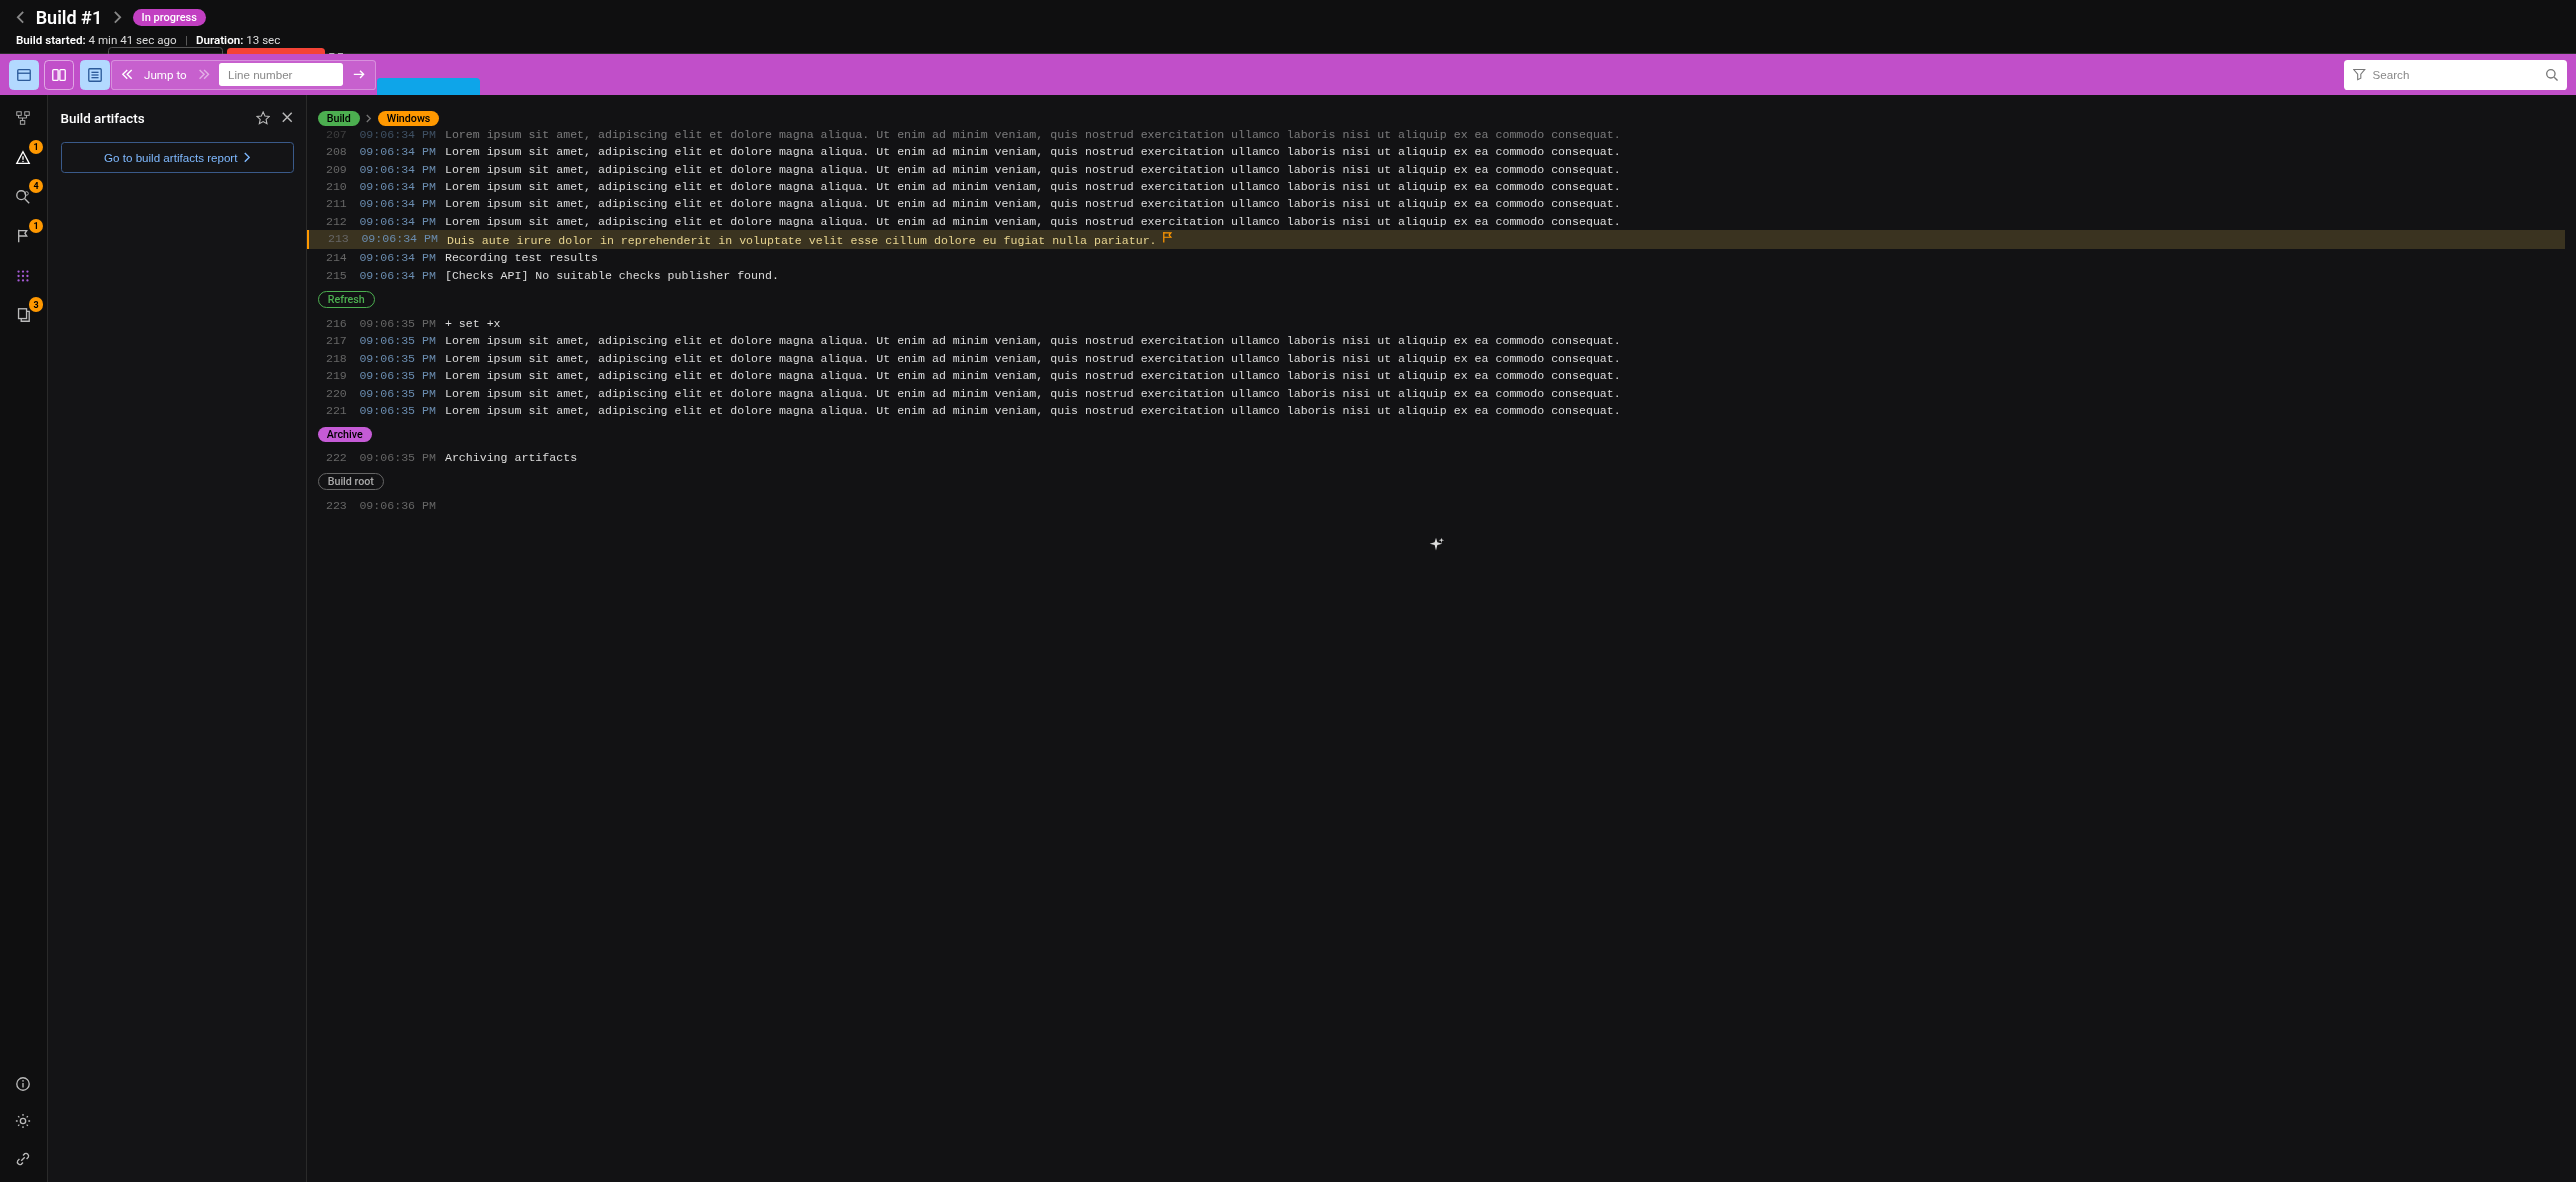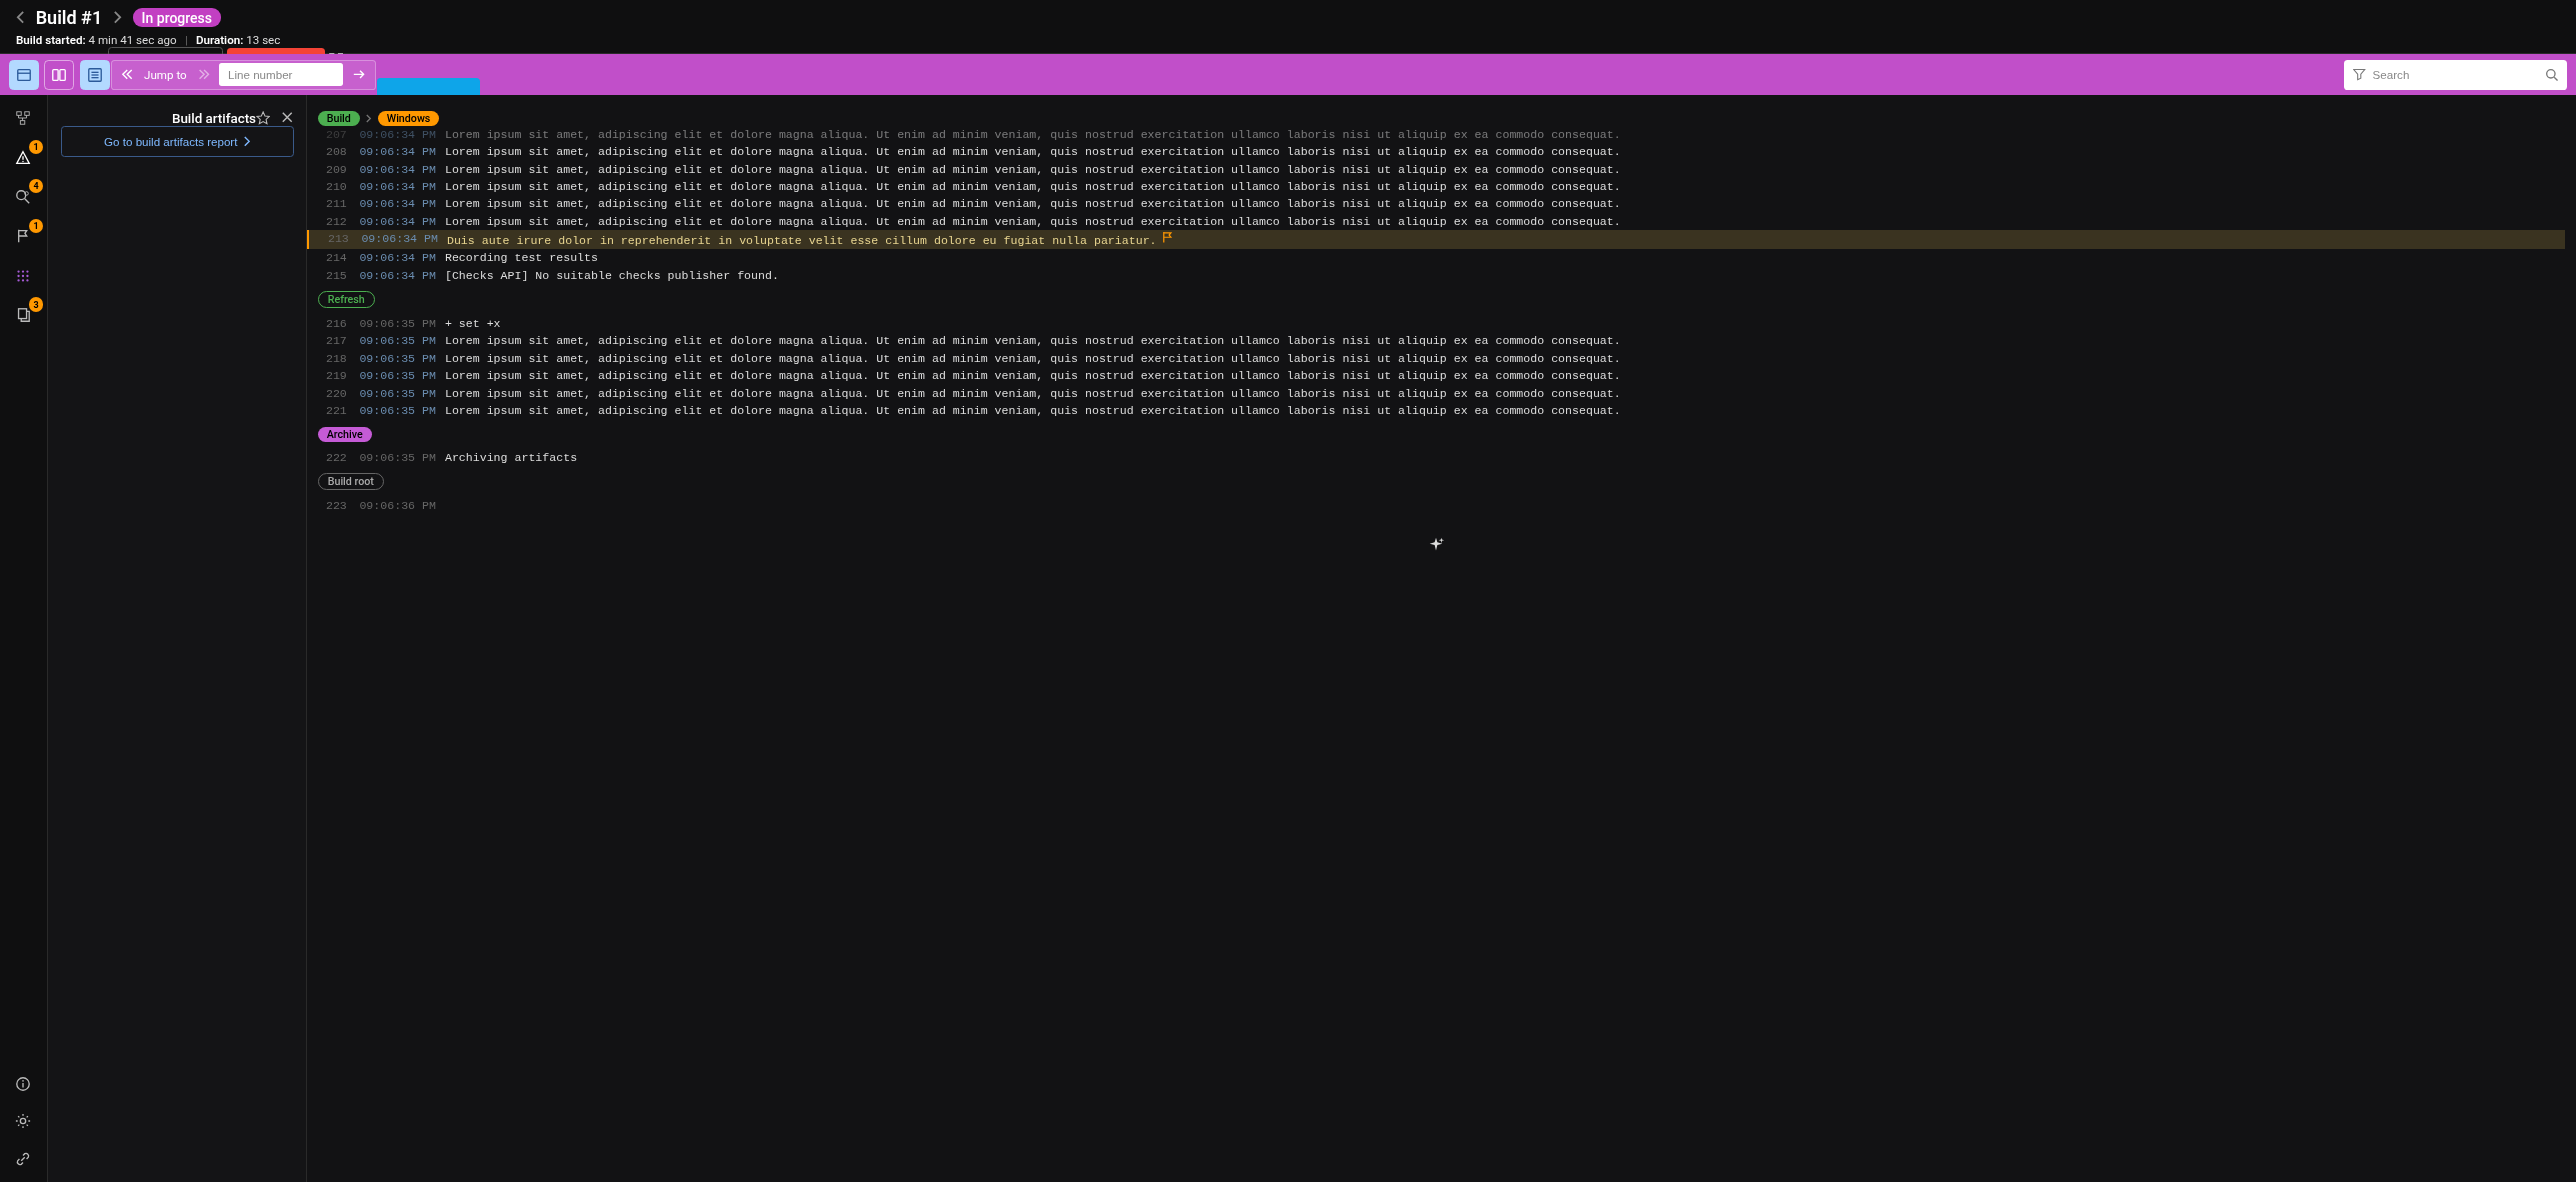--- a/index.html
+++ b/index.html
@@ -20,21 +20,21 @@
   padding: 7.1px 16px 0 16px;
   border-bottom: 0.9px solid #2a2a2a;
   flex-direction: column;
 }
 .topbar-left { display: flex; flex-direction: column; gap: 5.4px; }
 .title-row { display: flex; align-items: center; gap: 10.7px; }
 .nav-arrow { color: #888; cursor: pointer; font-size: 12.5px; }
 .build-title { font-size: 18px; font-weight: 600; color: #fff; }
 .badge {
   display: inline-flex; align-items: center; border-radius: 9px;
-  padding: 1.8px 9px; font-size: 14px; font-weight: 500;
+  padding: 1.8px 9px; font-size: 11px; font-weight: 500;
 }
 .badge-purple { background: #c23fc2; color: #fff; }
 .meta-row { font-size: 11.6px; color: #ddd; }
 .meta-row .label { font-weight: 600; color: #fff; }
 .meta-row .sep { color: #666; margin: 0 5.4px; }
 .topbar-right { display: flex; align-items: center; gap: 4px; }
 .lines-info { color: #ccc; font-size: 11.6px; display: flex; align-items: center; gap: 5.4px; }
 .lines-info .sep2 { color: #666; }
 .lines-info .bold { font-weight: 700; color: #fff; }
 .btn {
@@ -109,21 +109,21 @@
   position: absolute; top: -7.1px; right: -9px;
   background: #ff9800; color: #000; border-radius: 50%;
   width: 14.3px; height: 14.3px; font-size: 9px; font-weight: 700;
   display: flex; align-items: center; justify-content: center;
 }
 
 .side-panel {
   width: 259px; background: #141416; border-right: 0.9px solid #2a2a2a;
   padding: 16px 12.5px;
 }
-.side-header { display: flex; align-items: center; justify-content: flex-end; }
+.side-header { display: flex; align-items: center; justify-content: space-between; margin-bottom: 16px; }
 .side-title { color: #fff; font-size: 13.4px; font-weight: 500; }
 .side-actions { display: flex; gap: 10.7px; color: #bbb; }
 .side-actions span { cursor: pointer; }
 .artifact-btn {
   width: 100%; border: 0.9px solid #3a5a8a; background: transparent;
   color: #7fb9ff; padding: 8px; border-radius: 3.6px;
   font-size: 11.6px; cursor: pointer;
   display: inline-flex; align-items: center; justify-content: center; gap: 5.4px;
 }
 .scroll-indicator {

